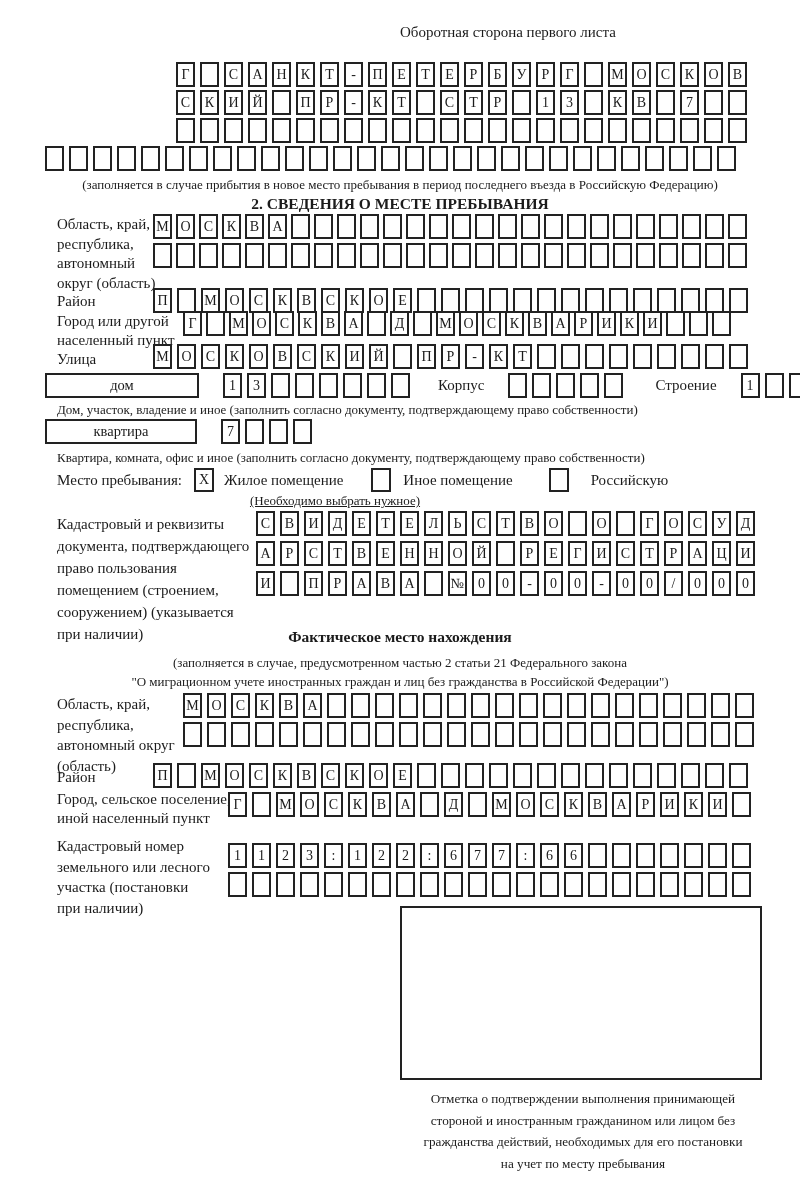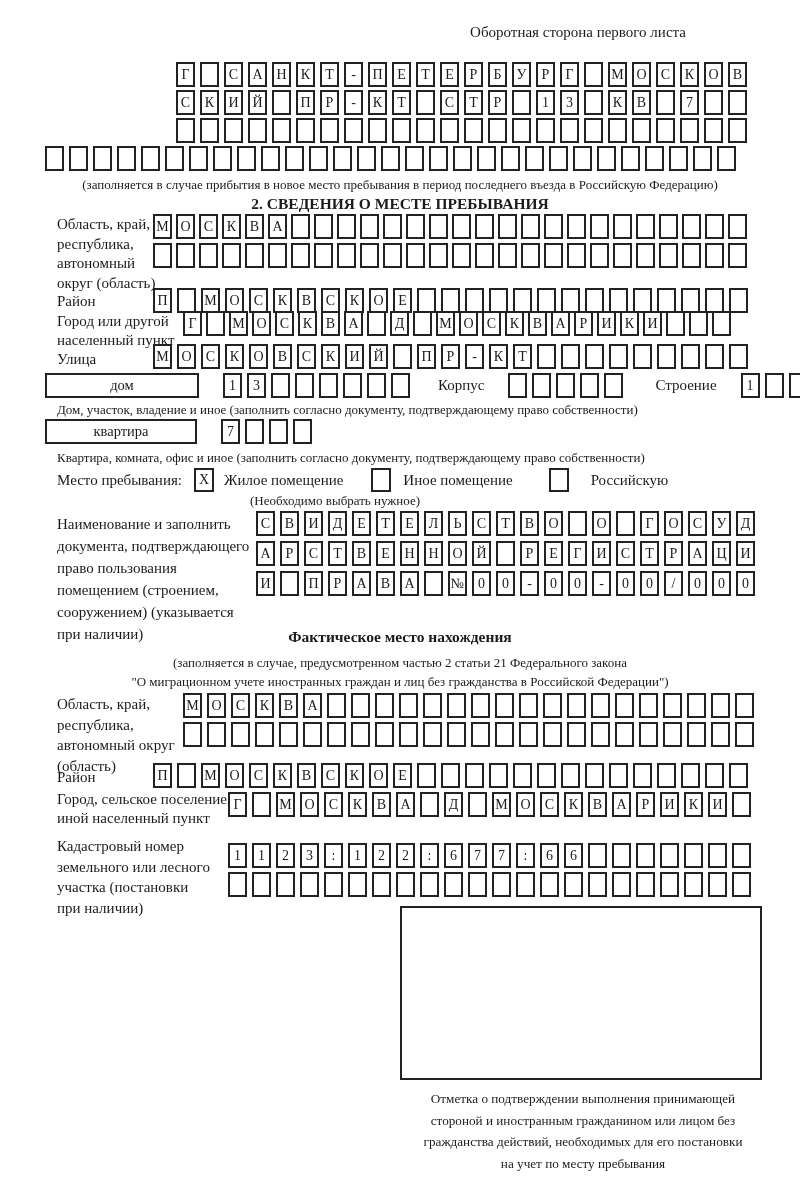--- a/index.html
+++ b/index.html
@@ -1,18 +1,18 @@
 <!DOCTYPE html>
 <html><head>
 <meta charset="utf-8">
 <style>
   html,body{margin:0;padding:0;background:#fff;}
   .page{position:relative;width:800px;height:1180px;background:#fff;color:#1b1b1b;
         font-family:"Liberation Serif","DejaVu Serif",serif;overflow:hidden;}
-  .hdr{position:absolute;top:24px;left:400px;width:356px;text-align:center;font-size:15px;}
+  .hdr{position:absolute;top:24px;left:400px;width:356px;text-align:left;font-size:15px;}
   .lbl{position:absolute;font-size:15px;line-height:20px;}
   .lbl .ln{white-space:nowrap;}
   .one{white-space:nowrap;}
   .boxrow{position:absolute;display:flex;gap:5px;}
   .boxrow.g4{gap:4px;}
   .cells{display:flex;gap:5px;}
   .cell{flex:0 0 auto;width:15px;height:21px;border:2px solid #222;
         font-size:14px;line-height:21px;text-align:center;background:#fff;}
   .cb{width:16px;height:20px;line-height:20px;font-size:14px;}
   .widebox{flex:0 0 auto;border:2px solid #222;height:21px;line-height:21px;
@@ -342,24 +342,24 @@
 
   <div class="rowflex" style="left:57px;top:468px;gap:0;">
     <span class="inl-lbl">Место пребывания:</span>
     <span class="cell cb" style="margin-left:12px;">X</span>
     <span class="inl-lbl" style="margin-left:10px;">Жилое помещение</span>
     <span class="cell cb" style="margin-left:28px;"></span>
     <span class="inl-lbl" style="margin-left:12px;">Иное помещение</span>
     <span class="cell cb" style="margin-left:36px;"></span>
     <span class="inl-lbl" style="margin-left:22px;">Российскую</span>
   </div>
-  <div class="note center one" style="left:135px;top:493px;width:400px;">(Необходимо выбрать нужное)</div>
+  <div class="note center one" style="left:135px;top:493px;width:400px;text-decoration:underline;">(Необходимо выбрать нужное)</div>
 
   <div class="lbl" style="left:57px;top:513px;line-height:22px;">
-      <div class="ln">Наименование и заполнить</div>
+      <div class="ln">Кадастровый и реквизиты</div>
       <div class="ln">документа, подтверждающего</div>
       <div class="ln">право пользования</div>
       <div class="ln">помещением (строением,</div>
       <div class="ln">сооружением) (указывается</div>
       <div class="ln">при наличии)</div>
     </div>
   <div class="boxrow" style="left:256px;top:511px;">
       <span class="cell">С</span>
       <span class="cell">В</span>
       <span class="cell">И</span>

